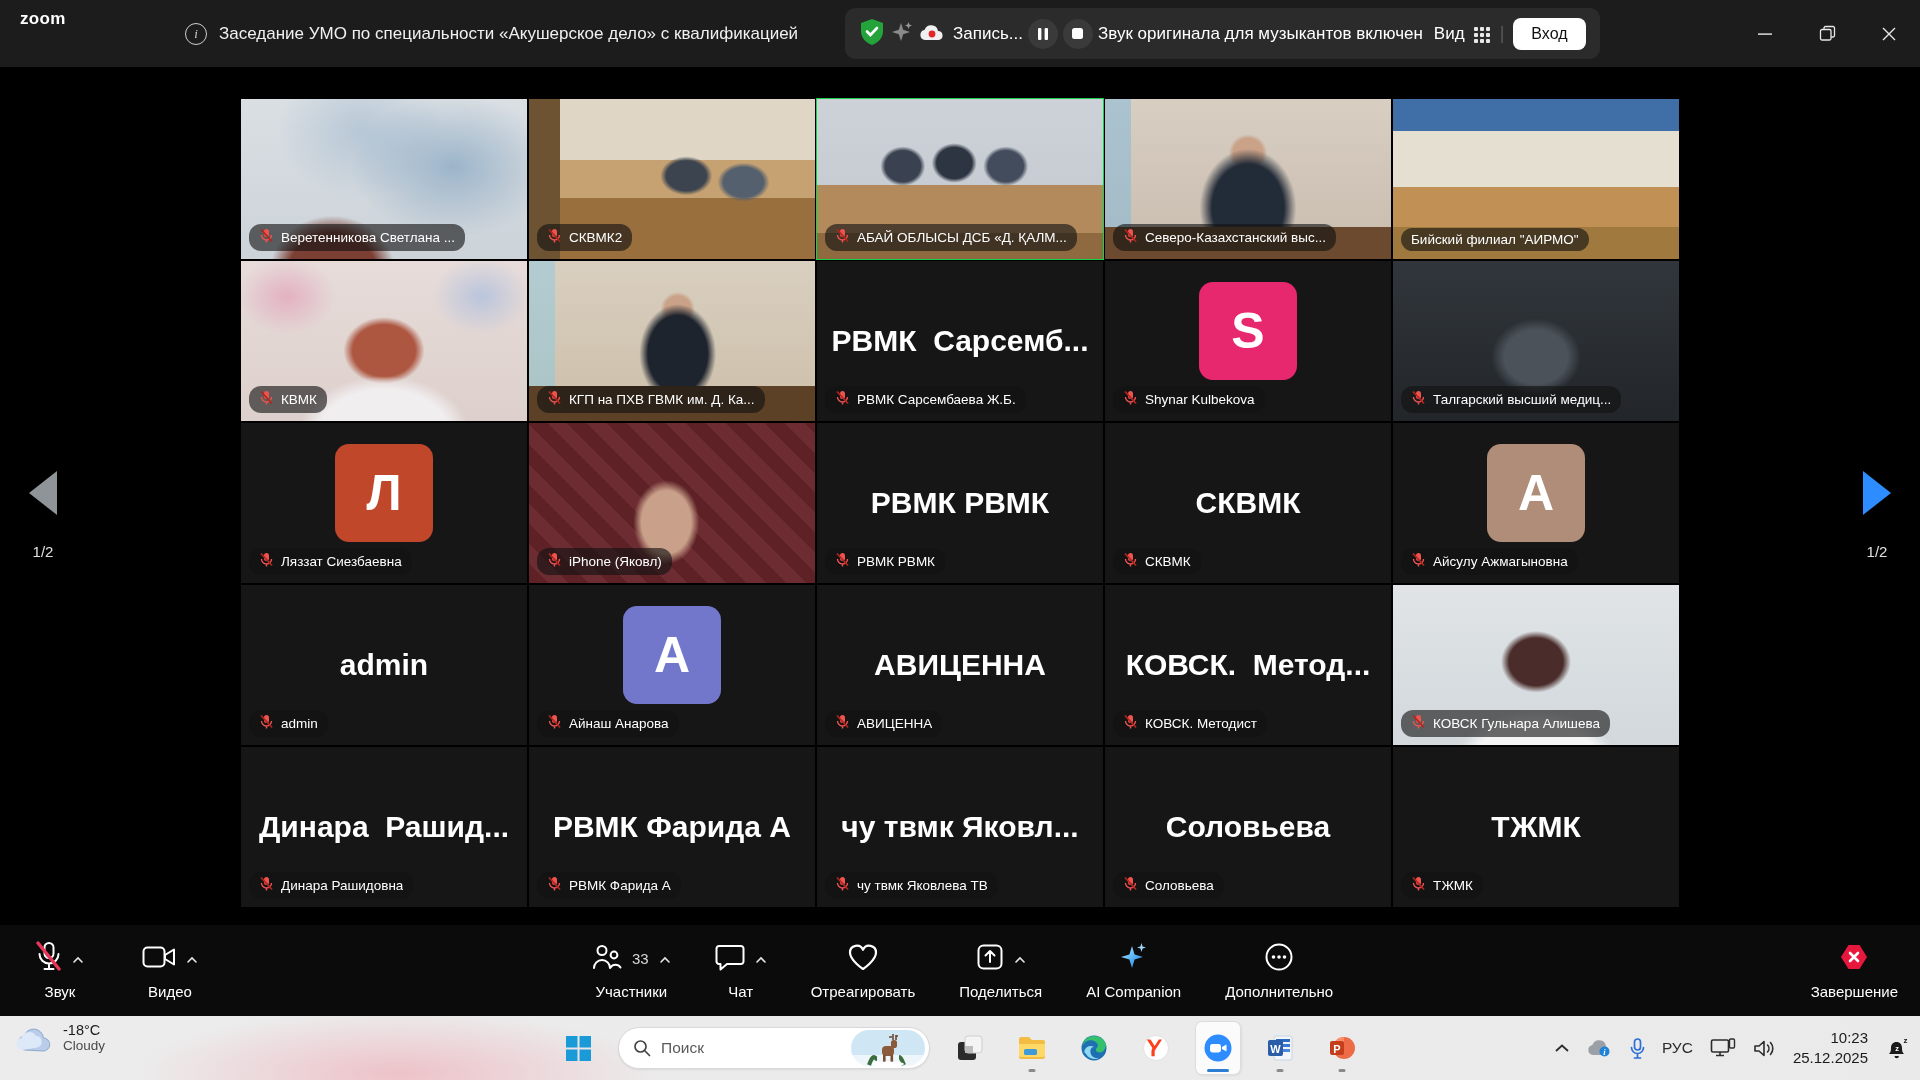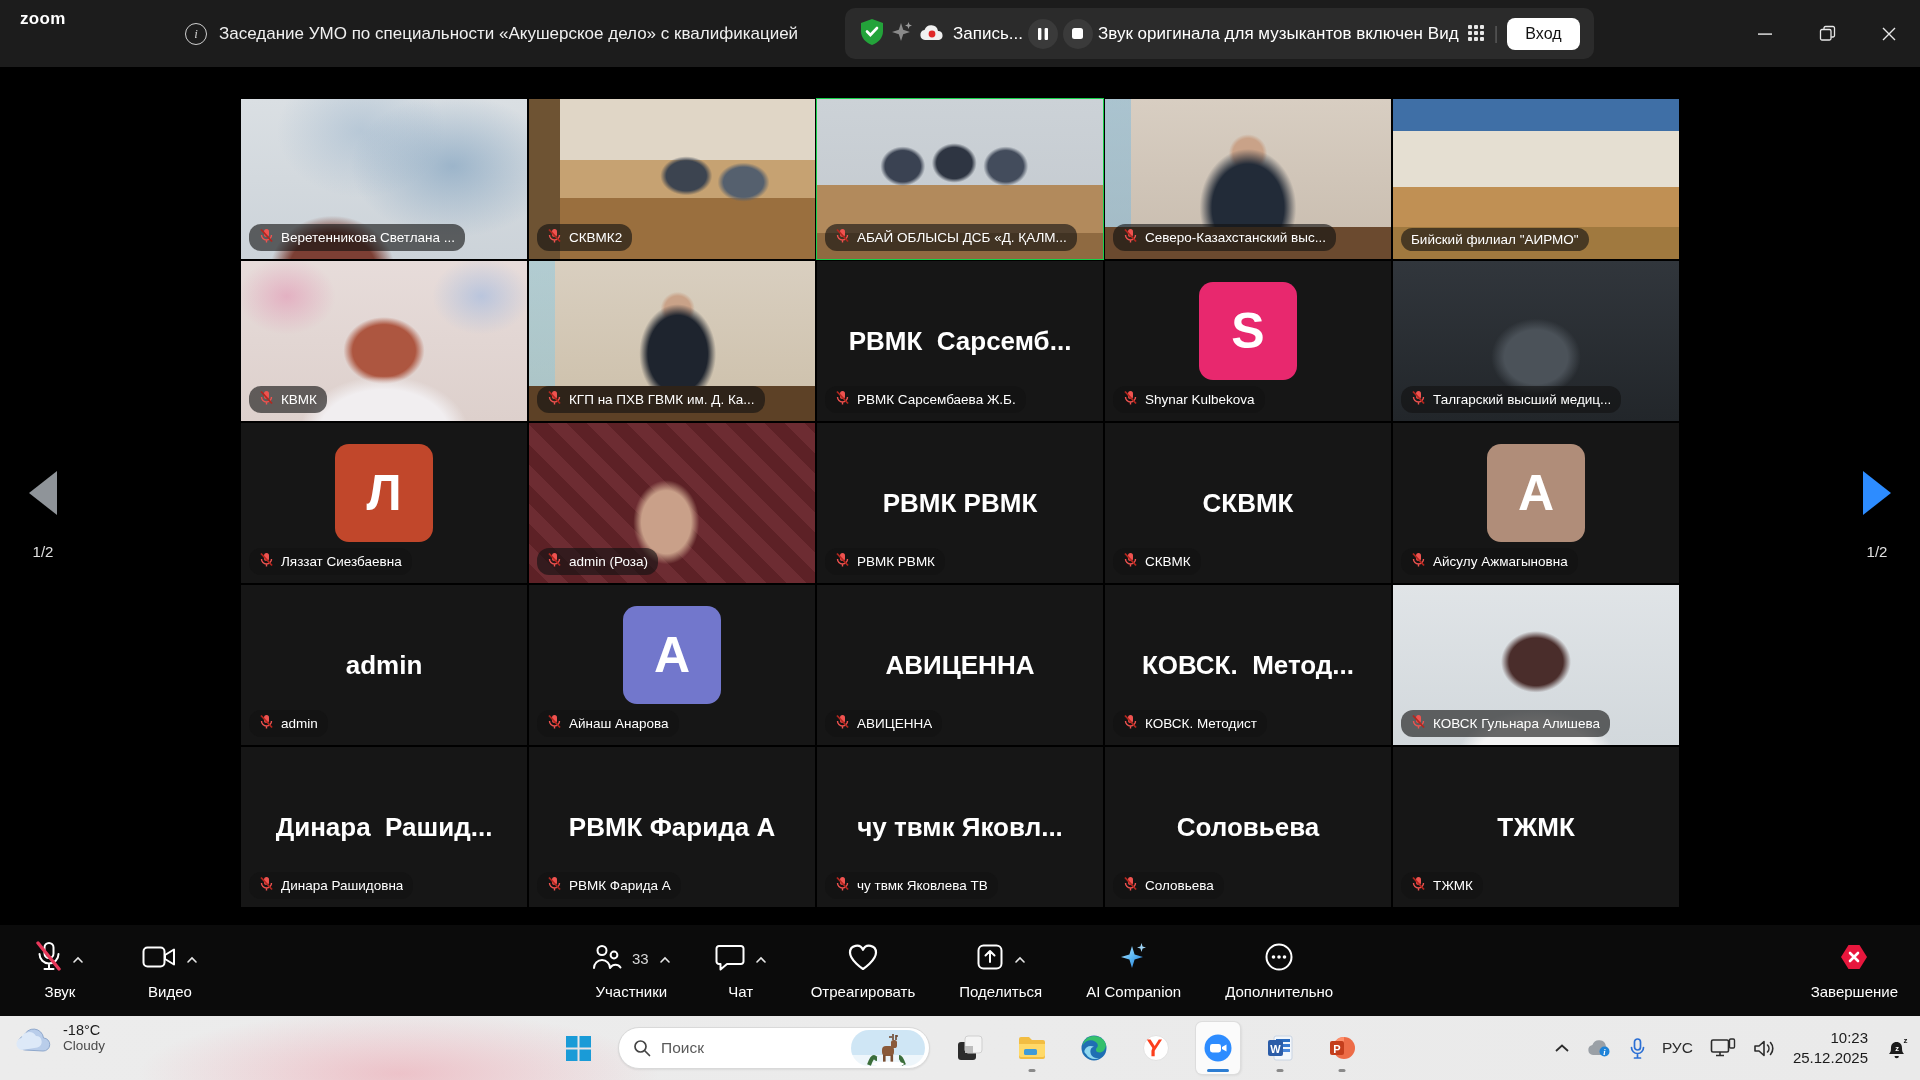--- a/index.html
+++ b/index.html
@@ -14,42 +14,42 @@
   .logo .l2 { font-size:21px; font-weight:bold;margin-top:40px; }
   .minfo { position:absolute; left:185px; top:0; height:67px; display:flex; align-items:center; gap:12px; color:#e8e8e8; }
   .iico { width:22px; height:22px; border:1.6px solid #cfcfcf; border-radius:50%;
     display:flex; align-items:center; justify-content:center; font-size:13px; color:#cfcfcf; font-style:italic; font-family:"Liberation Serif",serif; }
   .mtitle { font-size:17px; max-width:600px; overflow:hidden; white-space:nowrap; color:#f0f0f0; }
   .cstrip { position:absolute; left:845px; top:8px; height:51px; background:#2b2b2b; border-radius:10px;
     display:flex; align-items:center; padding:0 14px; gap:5px; }
   .cstrip .txt { color:#fff; font-size:17px; white-space:nowrap; }
   .recgrp { display:flex; align-items:center; gap:8px; }
   .cbtn { width:30px; height:30px; border-radius:50%; background:#3a3a3a; display:flex; align-items:center; justify-content:center; }
-  .viewgrp { display:flex; align-items:flex-start; gap:8px; }
+  .viewgrp { display:flex; align-items:flex-end; gap:8px; margin-left:6px; }
   .sep { color:#5a5a5a; font-size:18px; margin:0 4px; }
   .signin { background:#fff; color:#111; font-size:16px; padding:7px 18px; border-radius:8px; border:none; }
   .winctl { position:absolute; right:0; top:0; height:67px; display:flex; align-items:center; }
   .wbtn { width:62px; height:67px; display:flex; align-items:center; justify-content:center; color:#e8e8e8; }
 
   
   .stage { position:absolute; left:0; top:67px; width:1920px; height:858px; background:#000; }
   .pager { position:absolute; top:404px; width:70px; text-align:center; color:#e0e0e0; font-size:15px; }
   .pager .tri { margin:0 auto 28px; }
   .pager-left  { left:8px; }
   .pager-right { right:8px; }
   .tri-l { width:0;height:0;border-top:22px solid transparent;border-bottom:22px solid transparent;border-right:28px solid #8f9499; }
   .tri-r { width:0;height:0;border-top:22px solid transparent;border-bottom:22px solid transparent;border-left:28px solid #2d8cff; }
 
   #grid { position:absolute; left:240px; top:31px; width:1442px;
     display:grid; grid-template-columns:repeat(5,288px); grid-auto-rows:162px; }
   .tile { position:relative; background:#161616; border:1px solid #000; overflow:hidden; }
   .tile.active { outline:2px solid #17d04b; outline-offset:-2px; }
   .vbg { position:absolute; inset:0; }
   .bigname { position:absolute; inset:0; display:flex; align-items:center; justify-content:center;
-    color:#fff; font-size:26px; font-weight:bold; white-space:pre; padding:0 10px; }
+    color:#fff; font-size:30px; font-weight:bold; white-space:pre; padding:0 10px; }
   .avatar { position:absolute; left:50%; top:44%; transform:translate(-50%,-50%);
     width:98px; height:98px; border-radius:14px; display:flex; align-items:center; justify-content:center;
     color:#fff; font-size:50px; font-weight:bold; }
   .ntag { position:absolute; left:8px; bottom:8px; background:rgba(18,18,18,.62); border-radius:12px;
     padding:4px 10px; display:flex; align-items:center; gap:7px; max-width:94%; }
   .ntag span.nm { color:#fff; font-size:13.5px; white-space:nowrap; overflow:hidden; }
 
   
   .bg-v1 { background:
     radial-gradient(95px 85px at 32% 108%, #7c3f34 0 46%, rgba(124,63,52,0) 66%),
@@ -341,21 +341,21 @@
         </div>
       </div>
       <div class="tile">
         <div class="vbg bg-v9"></div>
         <div class="ntag">
           <span><svg width="15" height="15" viewBox="0 0 15 15">
               <rect x="5" y="1" width="5" height="8" rx="2.5" fill="#ef5350"></rect>
               <path d="M2.5 7a5 5 0 0 0 10 0M7.5 12v2.4" stroke="#ef5350" stroke-width="1.4" fill="none"></path>
               <path d="M2 1.5l11 12" stroke="#b3261e" stroke-width="1.8"></path>
             </svg></span>
-          <span class="nm">admin (Роза)</span>
+          <span class="nm">iPhone (Яковл)</span>
         </div>
       </div>
       <div class="tile">
         <div class="bigname">РВМК РВМК</div>
         <div class="ntag">
           <span><svg width="15" height="15" viewBox="0 0 15 15">
               <rect x="5" y="1" width="5" height="8" rx="2.5" fill="#ef5350"></rect>
               <path d="M2.5 7a5 5 0 0 0 10 0M7.5 12v2.4" stroke="#ef5350" stroke-width="1.4" fill="none"></path>
               <path d="M2 1.5l11 12" stroke="#b3261e" stroke-width="1.8"></path>
             </svg></span>

